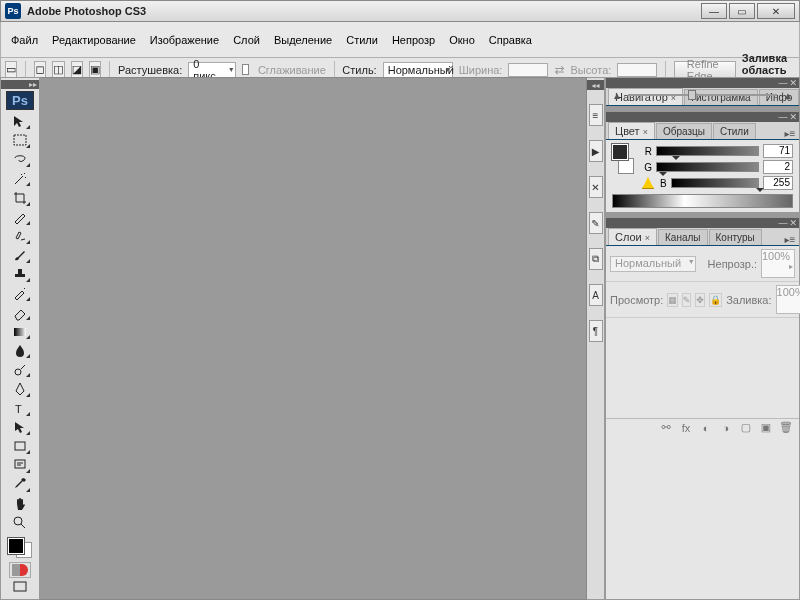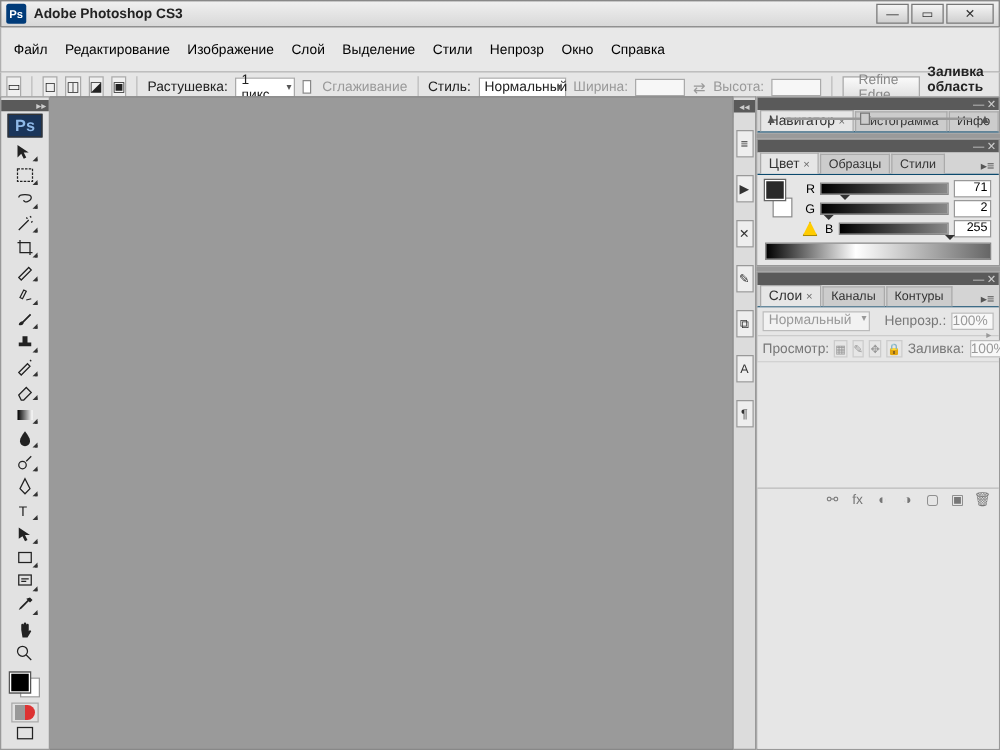--- a/index.html
+++ b/index.html
@@ -65,21 +65,21 @@
 .cswatch{width:22px;height:30px;position:relative;margin-right:4px}
 .cswatch .fg2{position:absolute;width:16px;height:16px;background:#2a2a2a;border:1px solid #fff;outline:1px solid #666;left:0;top:0}
 .cswatch .bg2{position:absolute;width:16px;height:16px;background:#fff;border:1px solid #888;right:0;bottom:0}
 .crow.rgb{align-items:flex-start}
 .warn{width:12px;height:12px;background:#ffcc00;border:1px solid #aa8800;clip-path:polygon(50% 0,100% 100%,0 100%);margin-right:2px}
 .ramp{height:14px;background:linear-gradient(90deg,#000 0%,#fff 40%,#666 100%);border:1px solid #888;margin-top:2px}
 .layerpanel .pbody{padding:0}
 .loptrow{display:flex;align-items:center;padding:3px 4px;gap:4px;border-bottom:1px solid #ccc;font-size:10px;color:#777}
 .loptrow .dd2{height:16px;border:1px solid #bbb;background:#f2f2f2;padding:0 14px 0 4px;position:relative;min-width:70px;color:#999}
 .loptrow .dd2:after{content:"▾";position:absolute;right:2px;font-size:8px}
-.loptrow .pct{width:34px;height:14px;border:1px solid #bbb;background:#f8f8f8;text-align:right;padding-right:10px;position:relative;color:#999}
+.loptrow .pct{width:34px;height:29px;border:1px solid #bbb;background:#f8f8f8;text-align:right;padding-right:10px;position:relative;color:#999}
 .loptrow .pct:after{content:"▸";position:absolute;right:1px;font-size:8px}
 .loptrow .licon{width:14px;height:14px;border:1px solid #ccc;display:inline-flex;align-items:center;justify-content:center;font-size:9px;color:#999}
 .layerlist{height:100px;background:#e6e6e6}
 .layerfoot{height:18px;border-top:1px solid #bbb;display:flex;align-items:center;justify-content:flex-end;gap:6px;padding:0 6px;color:#777;font-size:11px}
 .layerfoot span{width:14px;text-align:center}
 </style>
 </head>
 <body>
 
 <div class="titlebar">
@@ -106,21 +106,21 @@
 
 <div class="optbar">
   <div class="iconbox">▭</div>
   <div class="sep"></div>
   <div class="iconbox">◻</div>
   <div class="iconbox">◫</div>
   <div class="iconbox">◪</div>
   <div class="iconbox">▣</div>
   <div class="sep"></div>
   <span>Растушевка:</span>
-  <span class="dd" style="min-width:48px">1 пикс.</span>
+  <span class="dd" style="min-width:48px">0 пикс.</span>
   <span class="chk"></span>
   <span style="color:#999">Сглаживание</span>
   <div class="sep"></div>
   <span>Стиль:</span>
   <span class="dd">Нормальный</span>
   <span style="color:#999">Ширина:</span>
   <input type="text" value="" style="">
   <span style="color:#999;font-size:12px">⇄</span>
   <span style="color:#999">Высота:</span>
   <input type="text" value="" style="">

